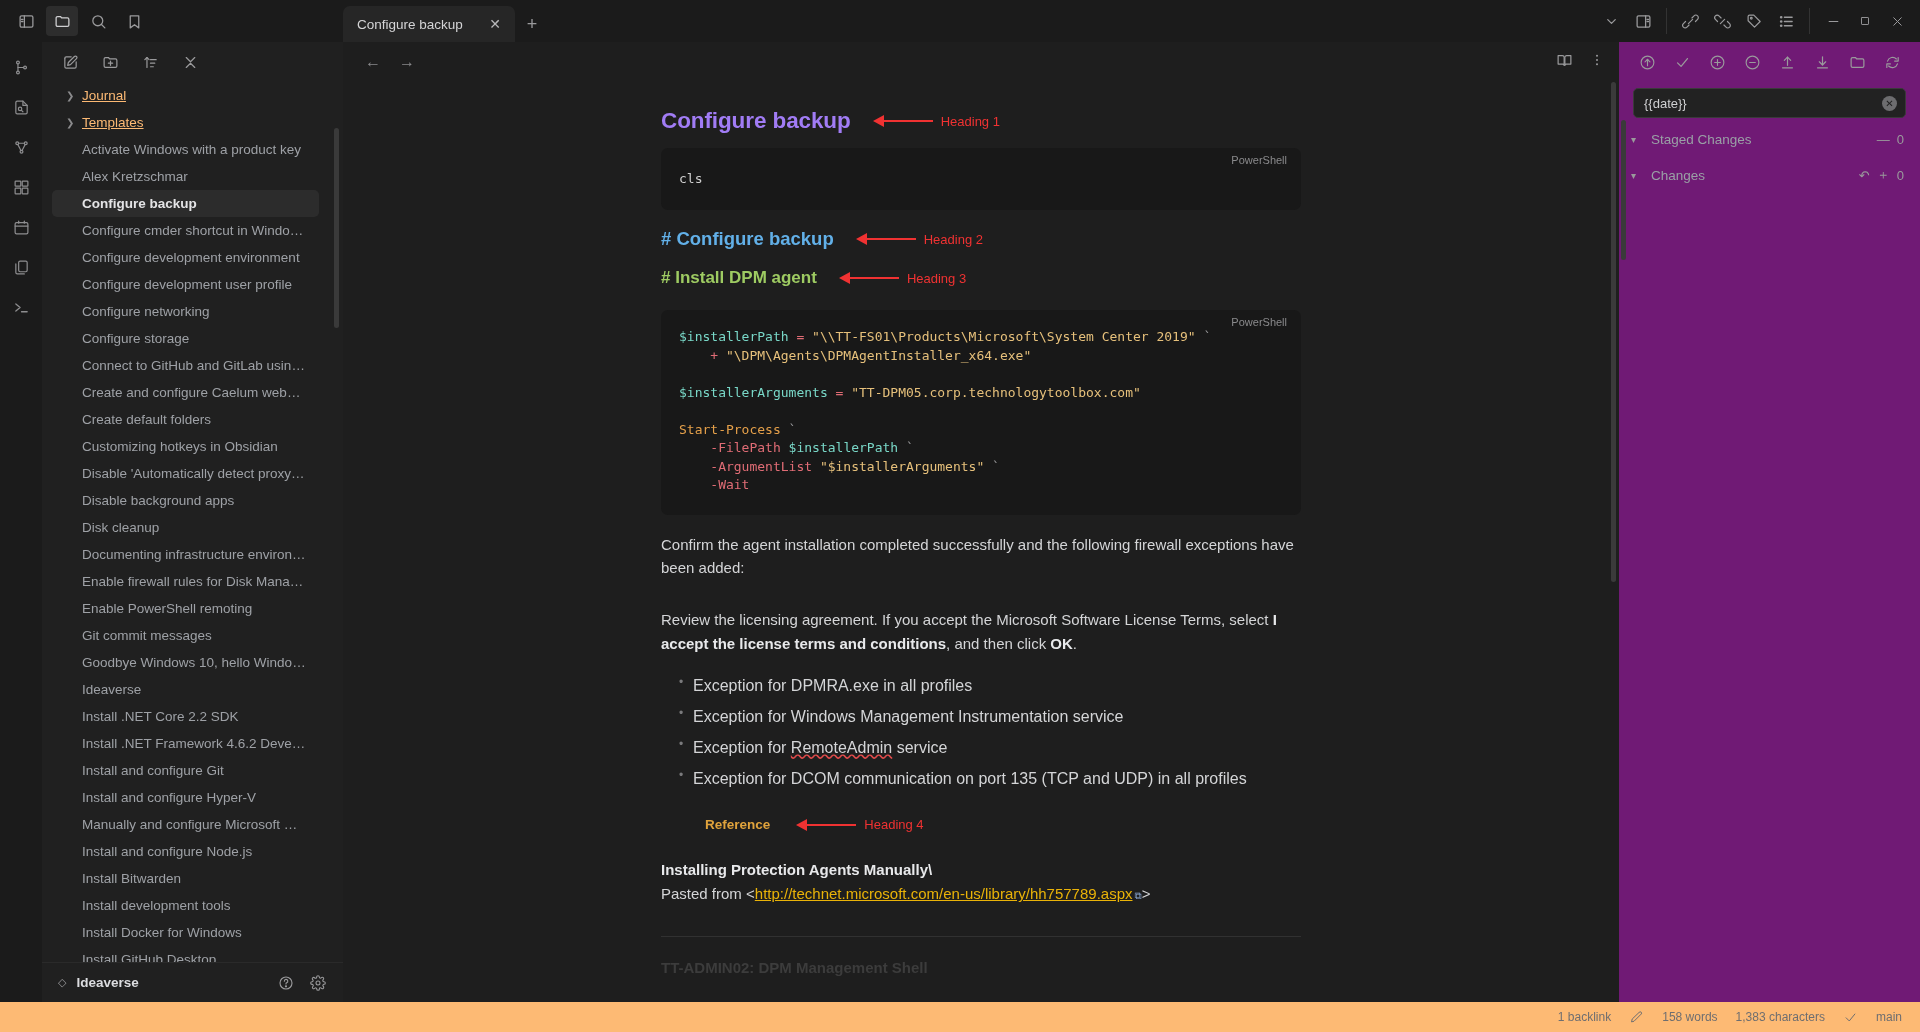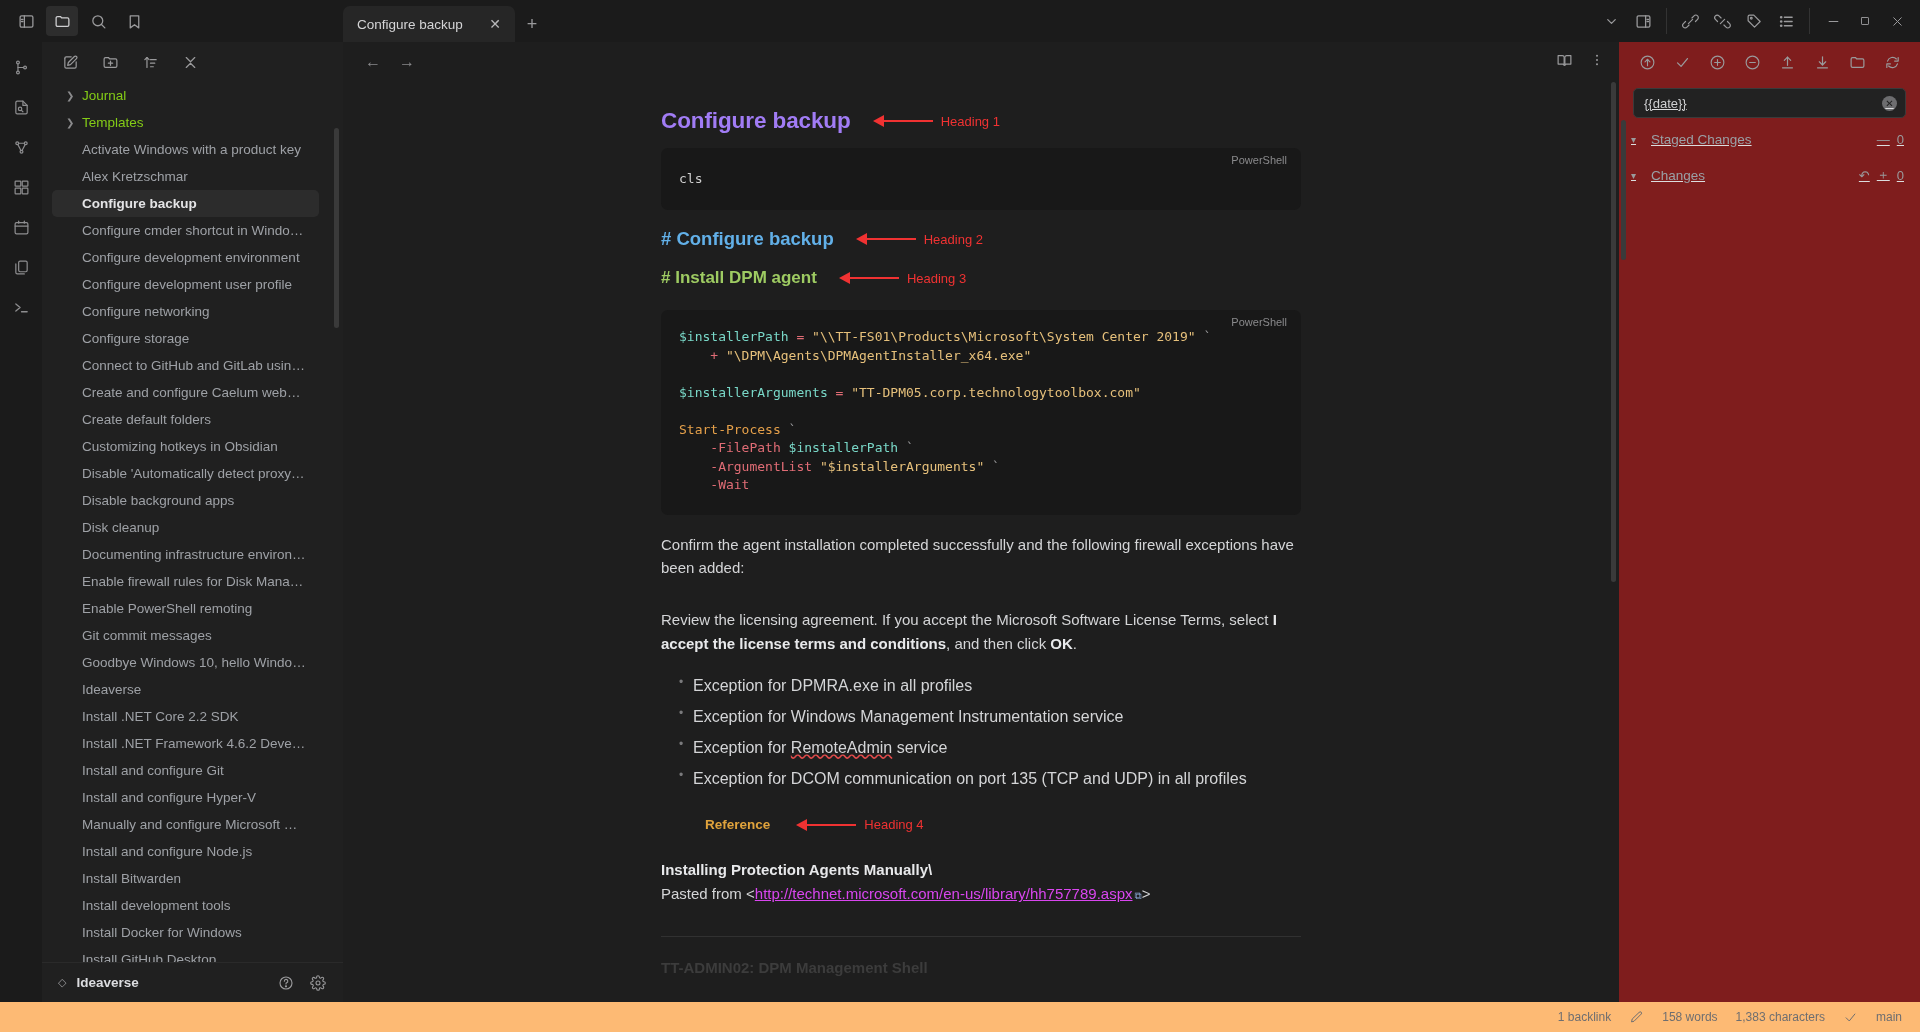--- a/index.html
+++ b/index.html
@@ -38,21 +38,21 @@
   .rb-icon { width:28px; height:26px; display:flex; align-items:center; justify-content:center; color:#8e8e90; }
 
   
   .sidebar { width: 301px; background:#202020; display:flex; flex-direction:column; flex:0 0 301px; position:relative; }
   .sb-tools { height: 40px; display:flex; align-items:center; gap: 20px; padding-left: 18px; color:#9a9a9c; }
   .sb-tools .st { width:20px; height:20px; display:flex; align-items:center; justify-content:center; }
   .sb-list { flex:1; overflow:hidden; padding-left: 10px; position:relative; }
   .nav-item { height: 27px; display:flex; align-items:center; padding: 0 12px 0 14px; border-radius:5px; margin-right: 24px; }
   .nav-item .chev { width: 16px; color:#8b8b8d; font-size: 10px; flex:0 0 16px; display:flex; align-items:center; }
   .nav-label { font-size: 13.5px; color:#9ea1a6; white-space:nowrap; overflow:hidden; text-overflow:ellipsis; }
-  .nav-item.folder .nav-label { color:#84cc16; }
+  .nav-item.folder .nav-label { color:#fdba74;text-decoration:underline; }
   .nav-item.file { padding-left: 30px; }
   .nav-item.active { background:#2c2c2c; }
   .nav-item.active .nav-label { color:#e4e4e6; font-weight:600; }
   .sb-scroll { position:absolute; right: 4px; top: 46px; width: 5px; height: 200px; background:#3a3a3a; border-radius:3px; }
   .sb-footer { height: 40px; display:flex; align-items:center; padding: 0 14px 0 16px; gap: 10px; border-top:1px solid #2a2a2a; background:#202020; }
   .vault-diamond { color:#9a9a9c; font-size:11px; transform: rotate(0deg); }
   .vault-name { font-size: 13.5px; font-weight:700; color:#dcdde0; flex:1; }
   .sb-footer .fi { width: 22px; height:22px; display:flex; align-items:center; justify-content:center; color:#9a9a9c; }
 
   
@@ -88,29 +88,29 @@
   p.body { font-size: 15px; line-height: 1.58; color:#d4d5d7; margin-bottom: 19px; }
   p.body b { font-weight:700; color:#e8e9eb; }
   ul.blist { list-style:none; margin: 4px 0 0 0; padding-left: 18px; }
   ul.blist li { font-size: 16px; line-height: 1.55; color:#d4d5d7; padding-left: 14px; position:relative; margin-bottom: 6px; }
   ul.blist li::before { content:"•"; position:absolute; left: 0; top: -1px; color:#7a7a7c; font-size: 12px; }
   .squiggle { text-decoration: underline wavy #e04a4a; text-decoration-skip-ink:none; }
 
   .ref-line { margin-top: 26px; }
   .ref-block { margin-top: 26px; font-size: 15px; line-height:1.6; color:#d4d5d7; }
   .ref-block .strong { font-weight:700; color:#e8e9eb; }
-  a.ext { color:#d946ef; text-decoration: underline; }
+  a.ext { color:#eab308; text-decoration: underline; }
   .ext-icon { font-size: 10px; margin-left:2px; color:#8aa9d6; }
   .hr { height:1px; background:#313131; margin-top: 30px; }
   .faded-next { margin-top: 22px; font-size:15px; font-weight:700; color:#3c3c3c; }
 
   .ed-scrollbar { position:absolute; right: 3px; top: 0px; width: 5px; height: 500px; background:#3a3a3a; border-radius:3px; }
 
   
-  .rightbar { width: 301px; background:#7f1d1d; flex:0 0 301px; display:flex; flex-direction:column; position:relative;text-decoration:underline; }
+  .rightbar { width: 301px; background:#701a75; flex:0 0 301px; display:flex; flex-direction:column; position:relative; }
   .git-tools { height: 40px; display:flex; align-items:center; justify-content:space-between; padding: 0 16px; color:#9a9a9c; }
   .git-tools .gi { width: 24px; height:24px; display:flex; align-items:center; justify-content:center; }
   .commit-wrap { padding: 6px 14px 0 14px; }
   .commit-input { height: 30px; border:1px solid #3a3a3a; border-radius:5px; background:#222; display:flex; align-items:center; padding: 0 8px 0 10px; }
   .commit-text { flex:1; font-size: 13px; color:#cfd0d2; }
   .clear-btn { width:15px; height:15px; border-radius:50%; background:#6d6d6f; color:#202020; font-size:10px; display:flex; align-items:center; justify-content:center; }
   .git-section { height: 30px; display:flex; align-items:center; padding: 0 16px 0 12px; gap: 8px; margin-top: 6px; }
   .git-section .chev { color:#9a9a9c; font-size:10px; width:12px; }
   .git-section .gs-label { font-size: 13.5px; color:#9aa0a6; flex:1; }
   .git-section .gs-actions { display:flex; align-items:center; gap: 7px; color:#9a9a9c; font-size:13px; }

